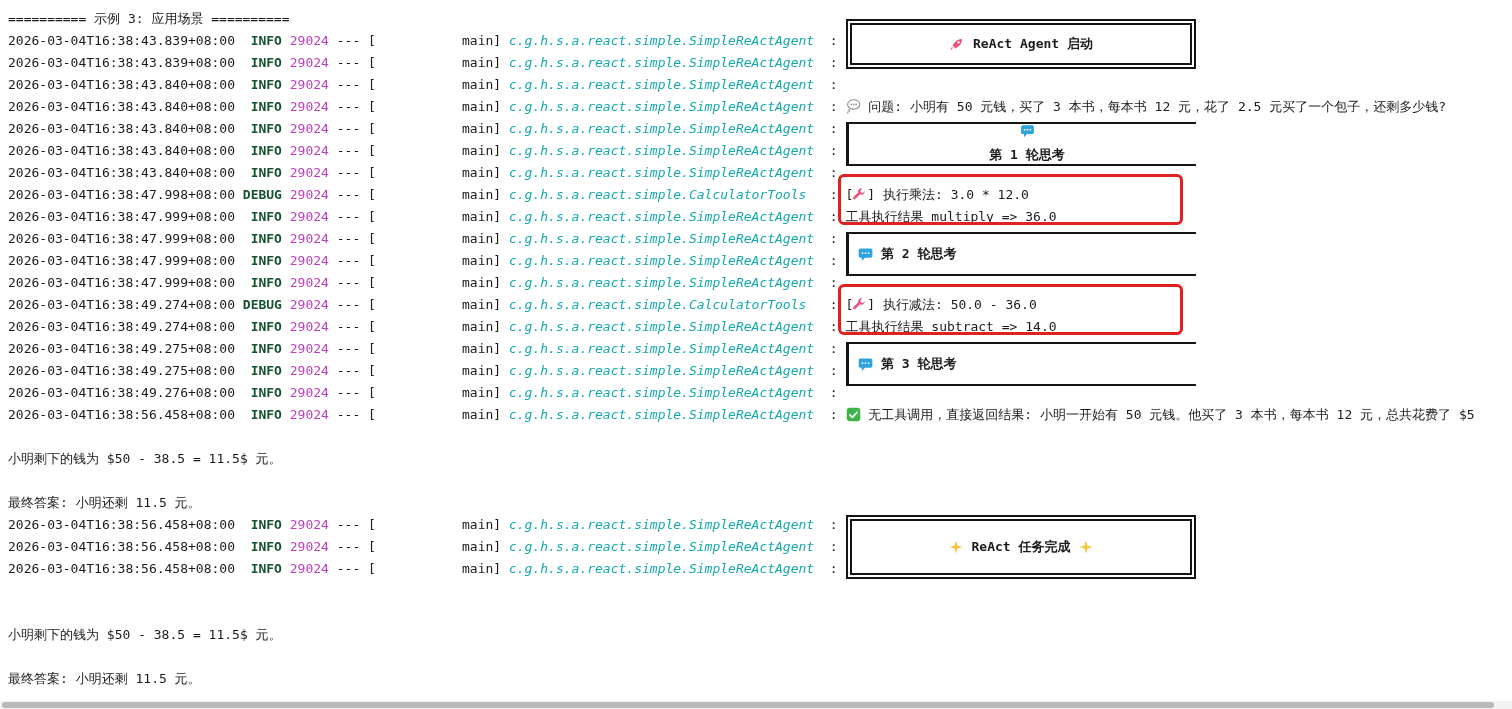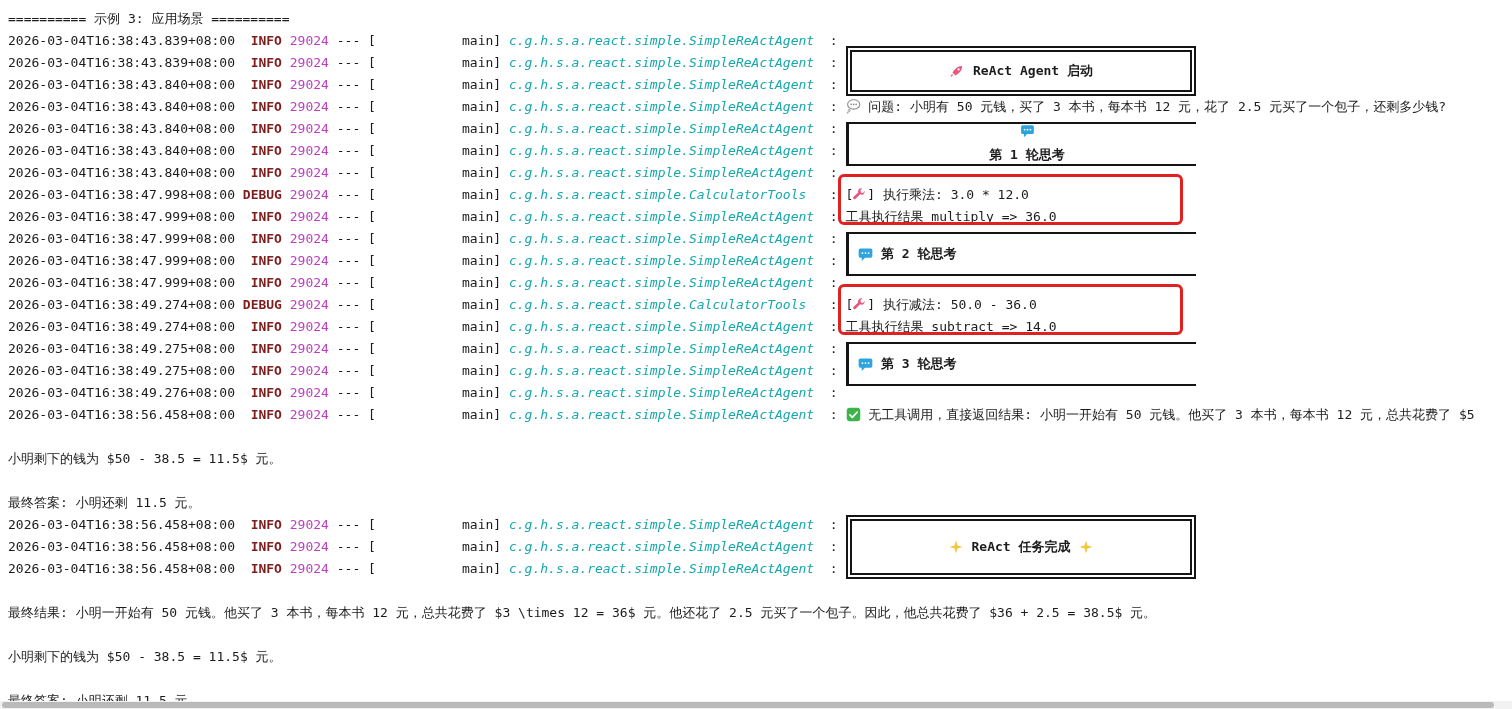--- a/index.html
+++ b/index.html
@@ -4,34 +4,34 @@
 <style>
   *{box-sizing:border-box;}
   html,body{margin:0;padding:0;}
   body{
     width:1512px;height:709px;overflow:hidden;background:#ffffff;
     font-family:"DejaVu Sans Mono","DejaVu Sans",monospace;
     font-size:13px;color:#1b1b1b;position:relative;
   }
   .console{position:absolute;left:0;top:0;right:0;bottom:0;padding:8px 0 0 8px;}
   .line{height:22px;line-height:22px;white-space:pre;}
-  .c-level{color:#7f1d1d;font-weight:600;}
+  .c-level{color:#14532d;font-weight:600;}
   .c-pid{color:#bc3fbc;}
   .c-logger{color:#14a8ad;font-style:italic;}
   .icon-slot svg{display:none;vertical-align:-3px;}
   .show-thought-bubble-icon .svg-thought{display:inline-block;}
   .show-wrench-icon .svg-wrench{display:inline-block;}
   .show-check-icon .svg-check{display:inline-block;}
 
   .ov{position:absolute;pointer-events:none;}
   .startbox,.endbox{
     left:846px;width:350px;border:6px double #141414;
     display:flex;align-items:center;justify-content:center;background:transparent;
   }
-  .startbox{top:46px;height:50px;}
+  .startbox{top:19px;height:50px;}
   .endbox{top:515px;height:64px;}
   .banner-title{display:flex;align-items:center;gap:9px;font-weight:700;white-space:pre;}
   .roundbox{
     left:846px;width:350px;height:44px;
     border-top:2px solid #141414;border-left:3px solid #141414;border-bottom:2px solid #141414;
     display:flex;align-items:center;gap:8px;padding-left:9px;font-weight:700;white-space:pre;
   }
   .roundbox.r1{top:122px;flex-direction:column;}
   .roundbox.r2{top:232px;}
   .roundbox.r3{top:342px;}
@@ -84,21 +84,20 @@
             <path d="M4.2 8.4l2.6 2.6 5-5.4" stroke="#fff" stroke-width="1.9" fill="none" stroke-linecap="round" stroke-linejoin="round"></path>
           </svg></span><span class="c-text"> 无工具调用，直接返回结果: 小明一开始有 50 元钱。他买了 3 本书，每本书 12 元，总共花费了 $5</span></div>
       <div class="line"><span class="c-time"></span><span class="c-level"></span><span class="c-pid"></span><span class="c-text"></span><span class="c-logger"></span><span class="c-text"></span><span class="c-text"></span><span class="icon-slot"></span><span class="c-text"></span></div>
       <div class="line"><span class="c-time"></span><span class="c-level"></span><span class="c-pid"></span><span class="c-text"></span><span class="c-logger"></span><span class="c-text"></span><span class="c-text"></span><span class="icon-slot"></span><span class="c-text">小明剩下的钱为 $50 - 38.5 = 11.5$ 元。</span></div>
       <div class="line"><span class="c-time"></span><span class="c-level"></span><span class="c-pid"></span><span class="c-text"></span><span class="c-logger"></span><span class="c-text"></span><span class="c-text"></span><span class="icon-slot"></span><span class="c-text"></span></div>
       <div class="line"><span class="c-time"></span><span class="c-level"></span><span class="c-pid"></span><span class="c-text"></span><span class="c-logger"></span><span class="c-text"></span><span class="c-text"></span><span class="icon-slot"></span><span class="c-text">最终答案: 小明还剩 11.5 元。</span></div>
       <div class="line"><span class="c-time">2026-03-04T16:38:56.458+08:00</span><span class="c-level">  INFO</span><span class="c-pid"> 29024</span><span class="c-text"> --- [           main] </span><span class="c-logger">c.g.h.s.a.react.simple.SimpleReActAgent</span><span class="c-text">  : </span><span class="c-text"></span><span class="icon-slot"></span><span class="c-text"></span></div>
       <div class="line"><span class="c-time">2026-03-04T16:38:56.458+08:00</span><span class="c-level">  INFO</span><span class="c-pid"> 29024</span><span class="c-text"> --- [           main] </span><span class="c-logger">c.g.h.s.a.react.simple.SimpleReActAgent</span><span class="c-text">  : </span><span class="c-text"></span><span class="icon-slot"></span><span class="c-text"></span></div>
       <div class="line"><span class="c-time">2026-03-04T16:38:56.458+08:00</span><span class="c-level">  INFO</span><span class="c-pid"> 29024</span><span class="c-text"> --- [           main] </span><span class="c-logger">c.g.h.s.a.react.simple.SimpleReActAgent</span><span class="c-text">  : </span><span class="c-text"></span><span class="icon-slot"></span><span class="c-text"></span></div>
       <div class="line"><span class="c-time"></span><span class="c-level"></span><span class="c-pid"></span><span class="c-text"></span><span class="c-logger"></span><span class="c-text"></span><span class="c-text"></span><span class="icon-slot"></span><span class="c-text"></span></div>
-      <div class="line"><span class="c-time"></span><span class="c-level"></span><span class="c-pid"></span><span class="c-text"></span><span class="c-logger"></span><span class="c-text"></span><span class="c-text"></span><span class="icon-slot"></span><span class="c-text">最终结果: 小明一开始有 50 元钱。他买了 3 本书，每本书 12 元，总共花费了 $3 \times 12 = 36$ 元。他还花了 2.5 元买了一个包子。因此，他总共花费了 $36 + 2.5 = 38.5$ 元。</span></div>
       <div class="line"><span class="c-time"></span><span class="c-level"></span><span class="c-pid"></span><span class="c-text"></span><span class="c-logger"></span><span class="c-text"></span><span class="c-text"></span><span class="icon-slot"></span><span class="c-text"></span></div>
       <div class="line"><span class="c-time"></span><span class="c-level"></span><span class="c-pid"></span><span class="c-text"></span><span class="c-logger"></span><span class="c-text"></span><span class="c-text"></span><span class="icon-slot"></span><span class="c-text">小明剩下的钱为 $50 - 38.5 = 11.5$ 元。</span></div>
       <div class="line"><span class="c-time"></span><span class="c-level"></span><span class="c-pid"></span><span class="c-text"></span><span class="c-logger"></span><span class="c-text"></span><span class="c-text"></span><span class="icon-slot"></span><span class="c-text"></span></div>
       <div class="line"><span class="c-time"></span><span class="c-level"></span><span class="c-pid"></span><span class="c-text"></span><span class="c-logger"></span><span class="c-text"></span><span class="c-text"></span><span class="icon-slot"></span><span class="c-text">最终答案: 小明还剩 11.5 元。</span></div>
     </div>
 </div>
 
 <div class="ov startbox">
   <span class="banner-title"><svg viewBox="0 0 16 16" width="15" height="15">
         <path d="M14 2c-3.4 0-6.5 1.7-8.4 4.4L3.7 9.1l3.2 3.2 2.7-1.9C12.3 8.5 14 5.4 14 2z" fill="#e8567d"></path>

